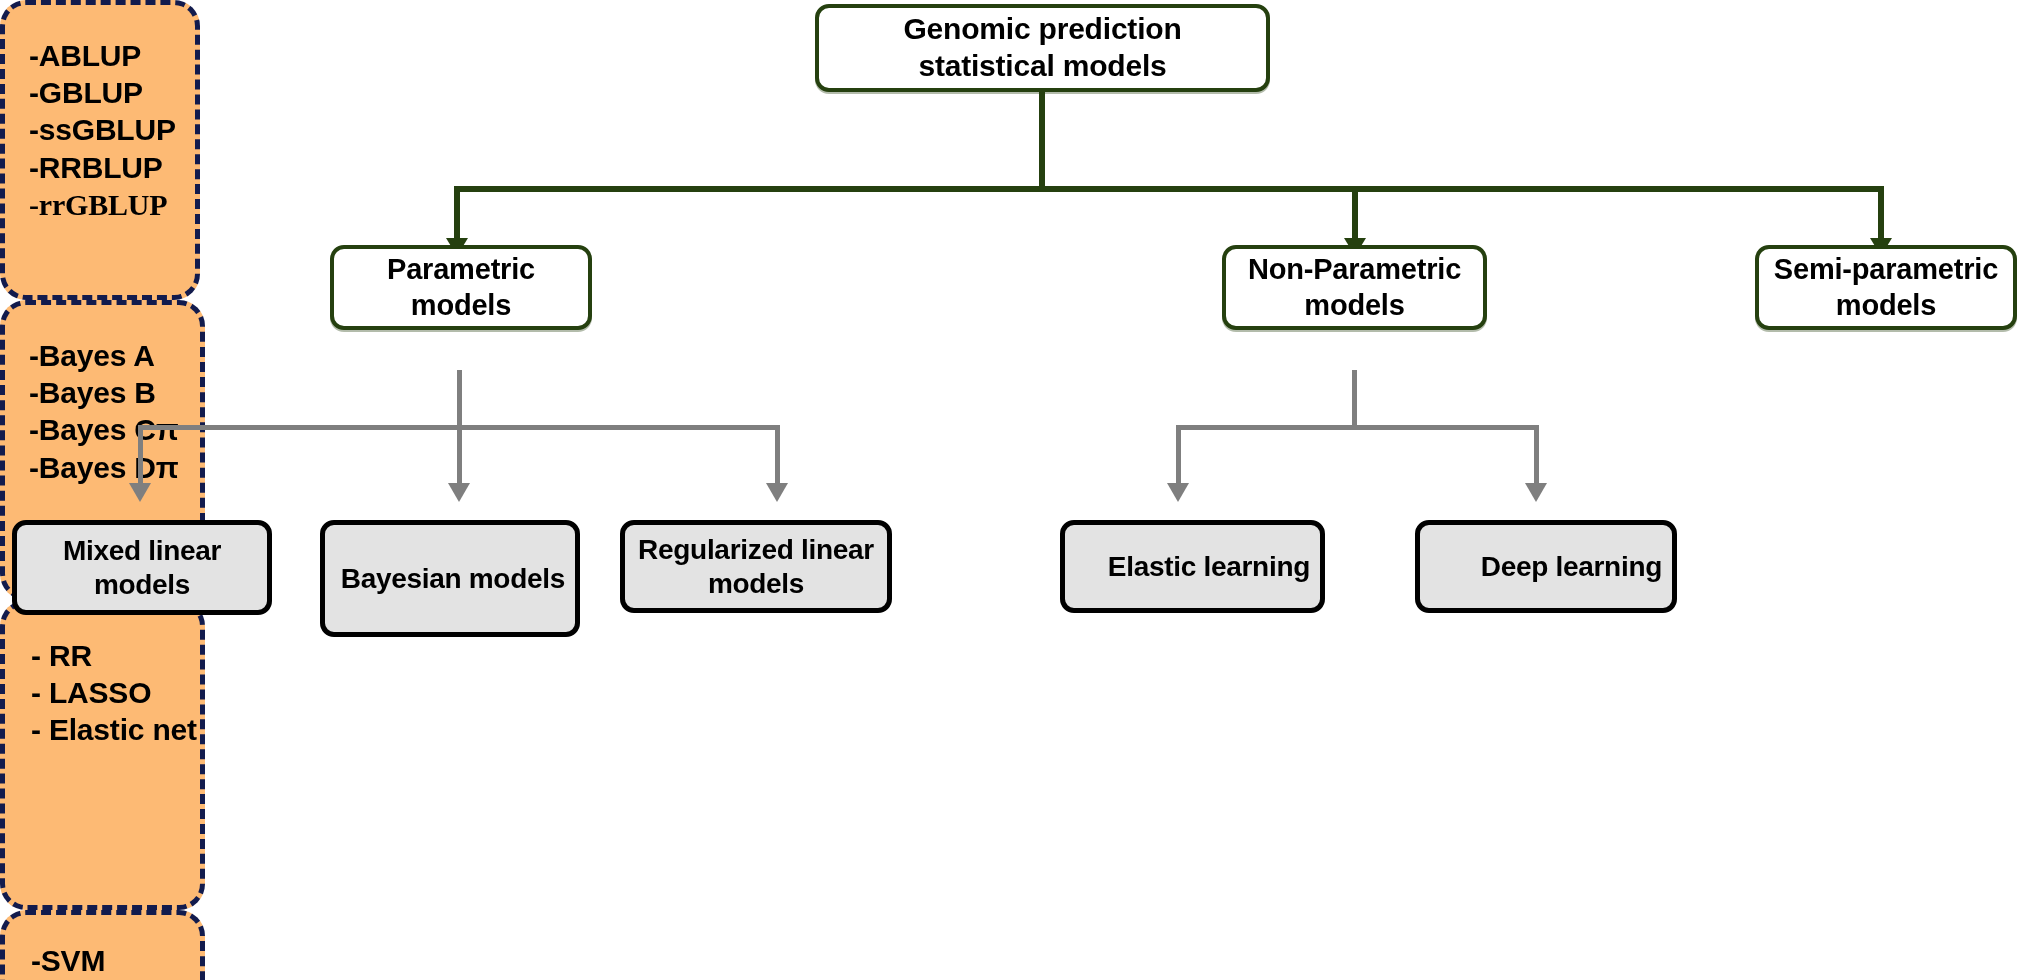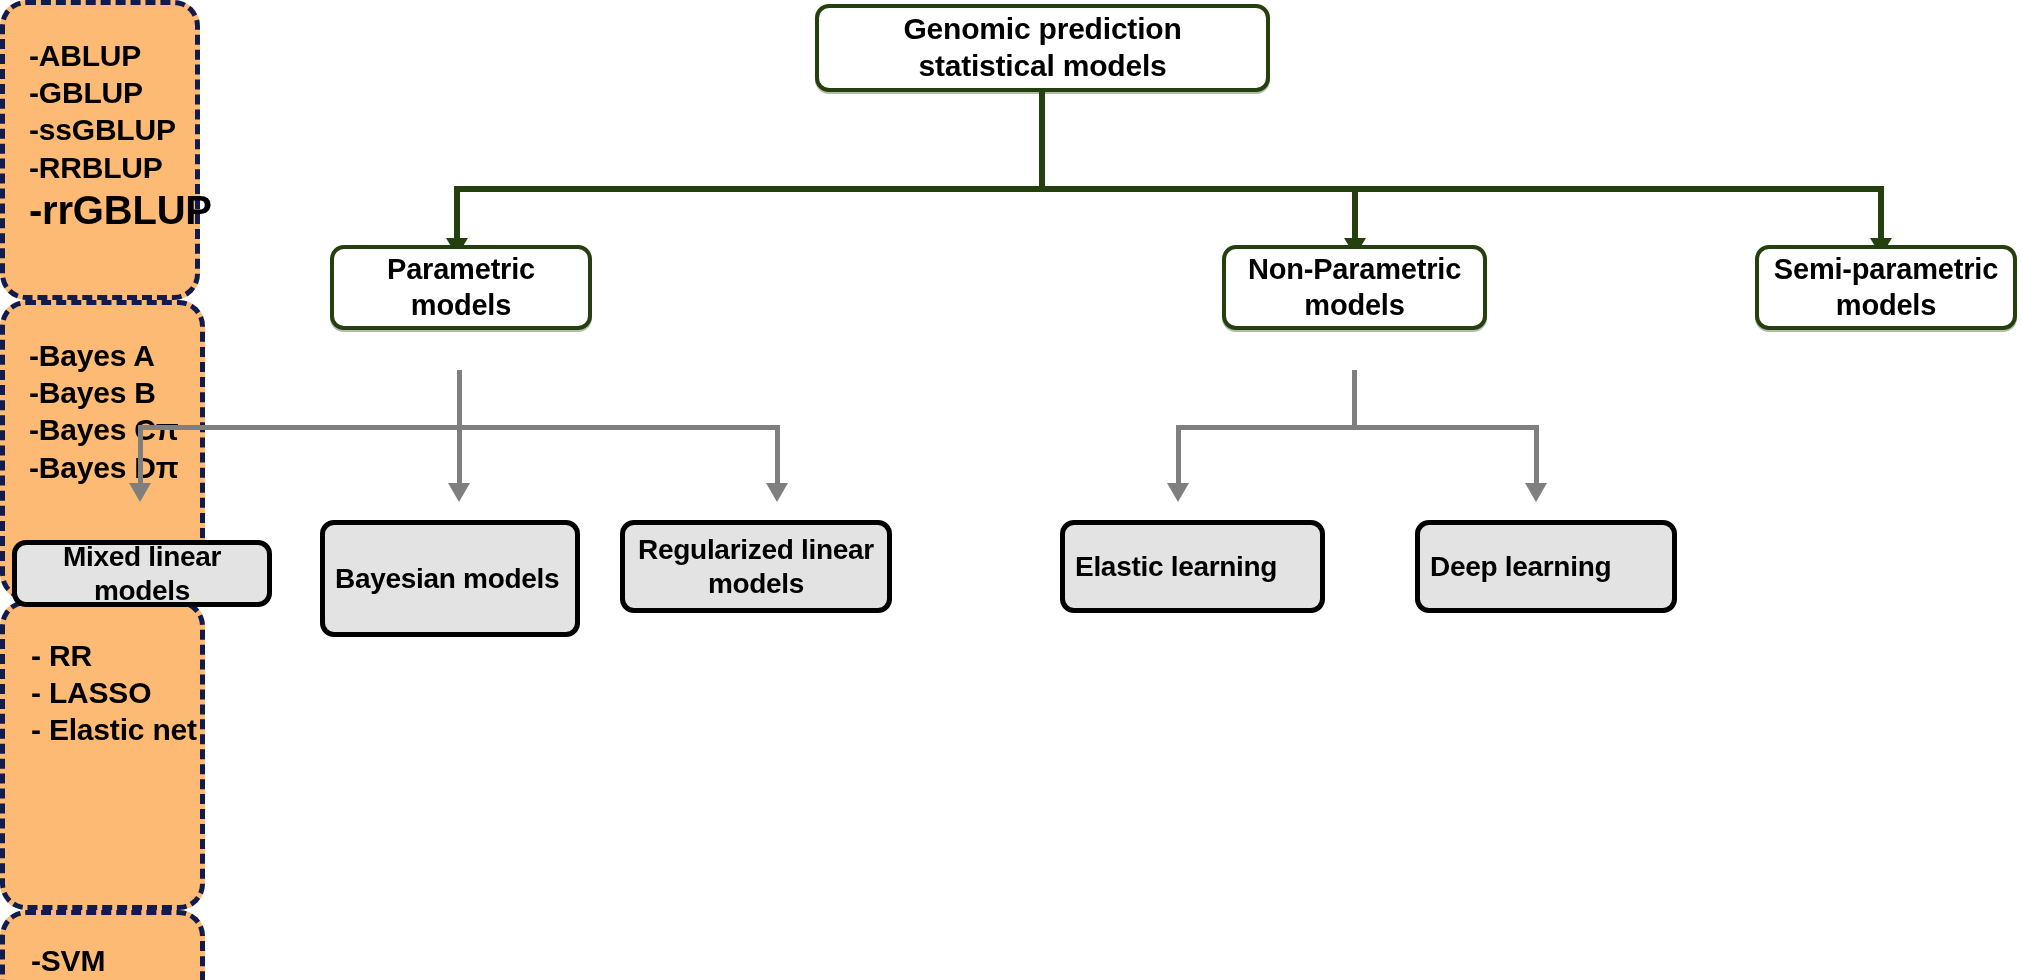--- a/index.html
+++ b/index.html
@@ -1,20 +1,20 @@
 <!DOCTYPE html>
 <html><head>
 <meta charset="utf-8">
 <style>
   html,body{margin:0;padding:0;background:#ffffff;}
   body{width:2022px;height:980px;overflow:hidden;font-family:"Liberation Sans",sans-serif;}
   #stage{position:relative;width:2022px;height:980px;background:#fff;}
 
   
-  .node{position:absolute;box-sizing:border-box;display:flex;align-items:center;justify-content:flex-start;text-align:center;}
+  .node{position:absolute;box-sizing:border-box;display:flex;align-items:center;justify-content:flex-end;text-align:center;}
 
   
   .green-box{
     border:4px solid #25400f;
     border-radius:14px;
     background:#ffffff;
     color:#000000;
     font-weight:bold;
     line-height:1.22;
     letter-spacing:-0.2px;
@@ -110,21 +110,21 @@
 
   <div class="conn-grey" style="left:1352px;top:370px;width:5px;height:58px;"></div>
   <div class="conn-grey" style="left:1176px;top:425px;width:363px;height:5px;"></div>
 
   <div class="conn-grey" style="left:1176px;top:425px;width:5px;height:60px;"></div>
   <div class="arrow-grey" style="left:1167px;top:483px;"></div>
 
   <div class="conn-grey" style="left:1534px;top:425px;width:5px;height:60px;"></div>
   <div class="arrow-grey" style="left:1525px;top:483px;"></div>
 
-  <div class="node grey-box" style="left:12px;top:540px;width:260px;height:67px;font-size:28px;padding:0 10px;">
+  <div class="node grey-box" style="left:12px;top:520px;width:260px;height:95px;font-size:28px;padding:0 10px;">
     <span>Mixed linear models</span>
   </div>
 
   <div class="node grey-box" style="left:320px;top:520px;width:260px;height:117px;font-size:28px;padding:0 10px;">
     <span>Bayesian models</span>
   </div>
 
   <div class="node grey-box" style="left:620px;top:520px;width:272px;height:93px;font-size:28px;padding:0 8px;">
     <span>Regularized linear models</span>
   </div>
@@ -135,21 +135,21 @@
 
   <div class="node grey-box" style="left:1415px;top:520px;width:262px;height:93px;font-size:28px;padding:0 10px;">
     <span>Deep learning</span>
   </div>
 
   <div class="dashed-box" style="left:22px;top:672px;width:200px;height:300px;padding-top:32px;padding-left:24px;">
     <div class="line" style="font-size:30px;line-height:1.24;">-ABLUP</div>
     <div class="line" style="font-size:30px;line-height:1.24;">-GBLUP</div>
     <div class="line" style="font-size:30px;line-height:1.24;">-ssGBLUP</div>
     <div class="line" style="font-size:30px;line-height:1.24;">-RRBLUP</div>
-    <div class="line" style="font-size:40px;line-height:1.24;">-rrGBLUP</div>
+    <div class="line" style="font-size:30px;line-height:1.24;font-family:Liberation Serif, serif;">-rrGBLUP</div>
   </div>
 
   <div class="dashed-box" style="left:310px;top:672px;width:205px;height:300px;padding-top:32px;padding-left:24px;">
     <div class="line" style="font-size:30px;line-height:1.24;">-Bayes A</div>
     <div class="line" style="font-size:30px;line-height:1.24;">-Bayes B</div>
     <div class="line" style="font-size:30px;line-height:1.24;">-Bayes Cπ</div>
     <div class="line" style="font-size:30px;line-height:1.24;">-Bayes Dπ</div>
   </div>
 
   <div class="dashed-box" style="left:625px;top:662px;width:205px;height:310px;padding-top:32px;padding-left:26px;">

